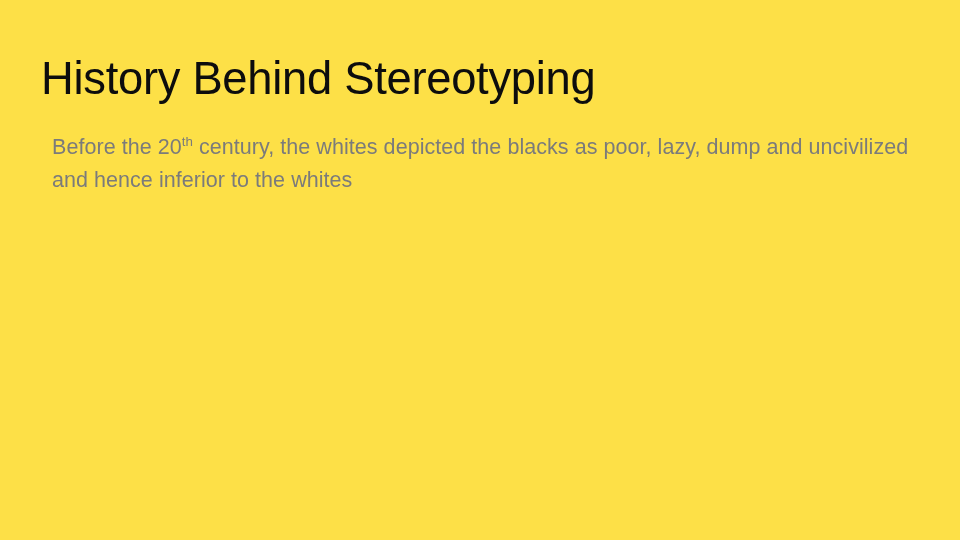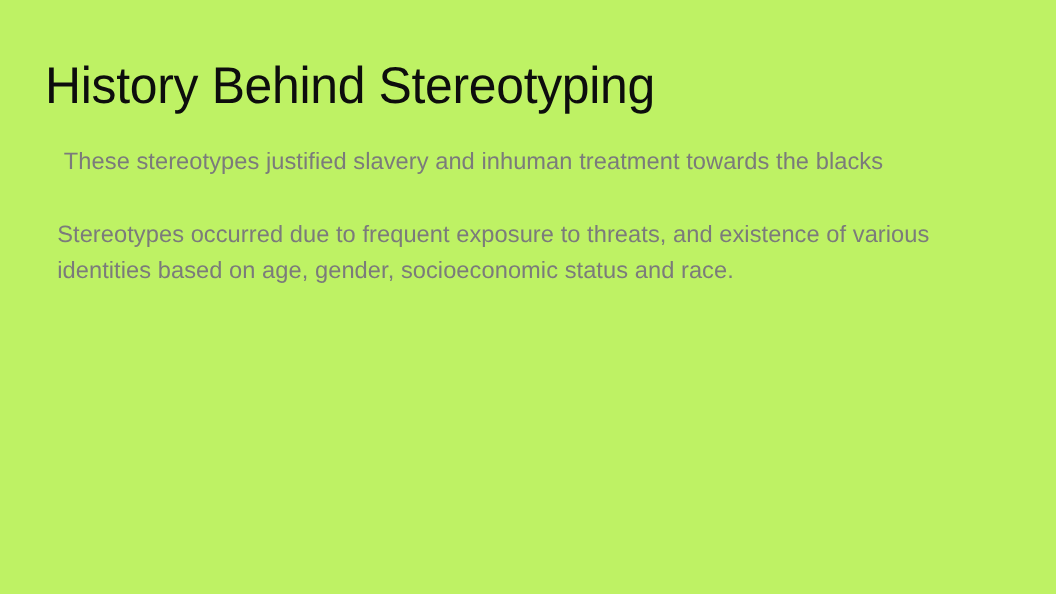--- a/index.html
+++ b/index.html
@@ -12,21 +12,21 @@
     height: 540px;
     background: #ffffff;
     font-family: "Liberation Sans", sans-serif;
     overflow: hidden;
   }
 
   .slide {
     position: relative;
     width: 960px;
     height: 540px;
-    background: #bef264;
+    background: #fde047;
     box-sizing: border-box;
   }
 
   .slide-title {
     position: absolute;
     left: 41px;
     top: 50px;
     width: 880px;
     font-size: 47px;
     line-height: 56px;
@@ -71,21 +71,20 @@
 </style>
 </head>
 <body>
 
 <div class="slide">
 
   <div class="slide-title">History Behind Stereotyping</div>
 
   <div class="body-block">
 
-
-    <p class="para"> These stereotypes justified slavery and inhuman treatment towards the blacks</p>
+    <p class="para"><span>Before the 20</span><span class="sup">th</span><span> century, the whites depicted the blacks as poor, lazy, dump and uncivilized and hence inferior to the whites</span></p>
 
 
-    <p class="para spaced-before">Stereotypes occurred due to frequent exposure to threats, and existence of various identities based on age, gender, socioeconomic status and race.</p>
+
 
   </div>
 
 </div>
 
 </body></html>

